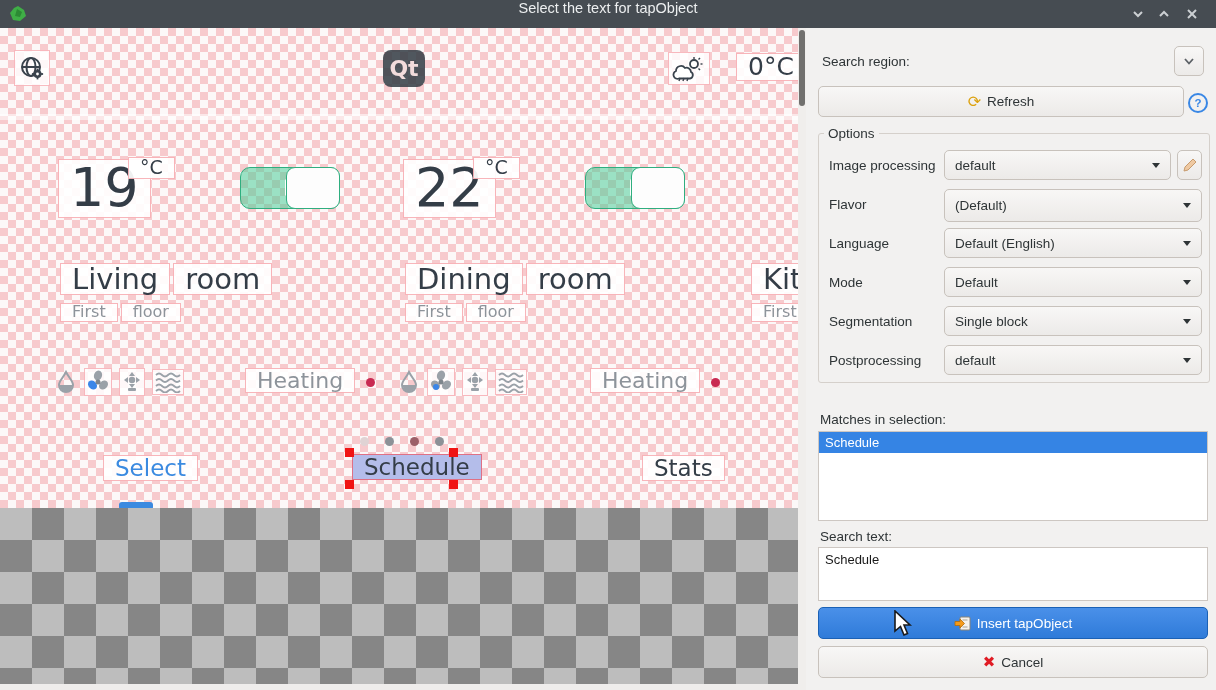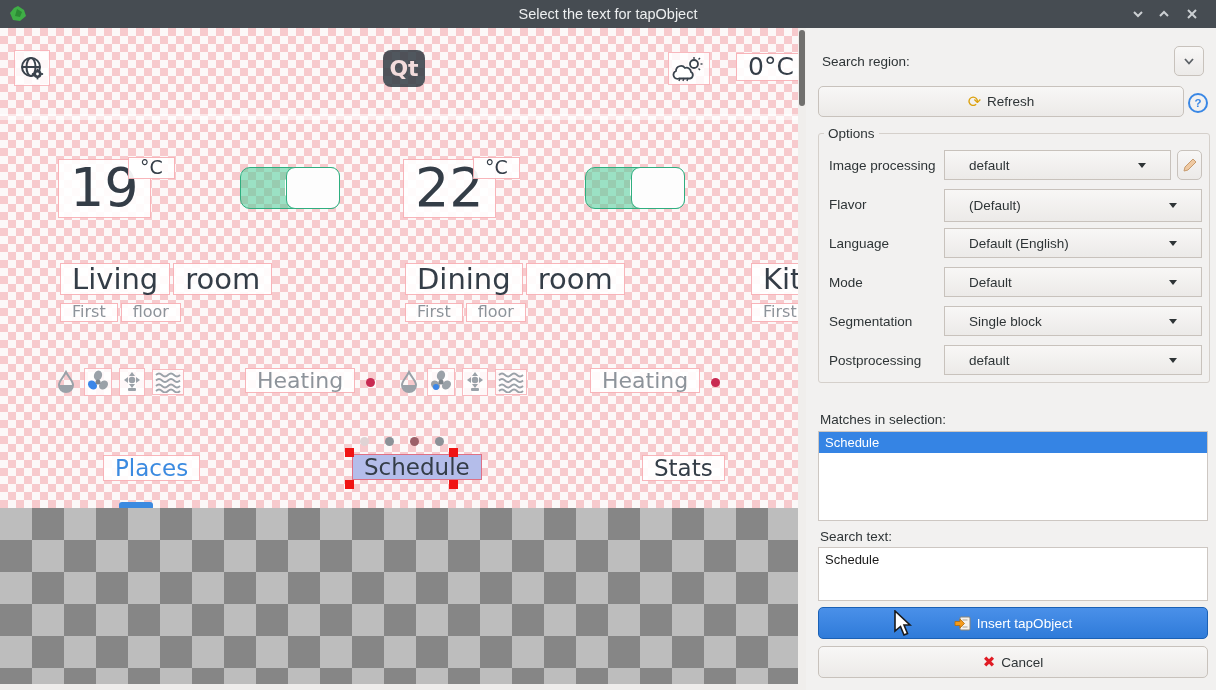--- a/index.html
+++ b/index.html
@@ -2,21 +2,21 @@
 <html><head>
 <meta charset="utf-8">
 <style>
   html,body{margin:0;padding:0}
   body{width:1216px;height:690px;overflow:hidden;position:relative;
        font-family:"Liberation Sans",sans-serif;background:#f2f1f0;color:#2e3436}
   .abs{position:absolute}
 
   
   #titlebar{left:0;top:0;width:1216px;height:28px;background:#464c52;
-            display:flex;align-items:center;justify-content:center}
+            display:flex;justify-content:center}
   #titlebar .title{color:#edeff0;font-size:14.5px}
   .tb-ctrl{position:absolute;top:0;width:24px;height:28px;display:flex;align-items:center;justify-content:center;cursor:default}
   .tb-ctrl svg{stroke:#ccd0d3;stroke-width:2;fill:none}
   #app-icon{position:absolute;left:8px;top:4px;width:20px;height:20px}
 
   
   #preview{left:0;top:28px;width:798px;height:662px;overflow:hidden;background:#14532d}
   .checker-pink{background-color:#fcf8f8;background-image:
     linear-gradient(45deg,#f7cacd 25%,transparent 25%,transparent 75%,#f7cacd 75%),
     linear-gradient(45deg,#f7cacd 25%,transparent 25%,transparent 75%,#f7cacd 75%);
@@ -44,21 +44,21 @@
 
   
   #panel{left:806px;top:28px;width:410px;height:662px;background:#f2f1f0;font-size:13.5px}
   .lbl{position:absolute;color:#2e3436}
   .entry{position:absolute;background:#faf9f8;border:1px solid #cdc7c2;border-radius:4px;
          display:flex;align-items:center;padding:0 7px;box-sizing:border-box}
   .btn{position:absolute;background:linear-gradient(#f8f7f6,#eceae8);border:1px solid #c8c2bc;
        border-radius:5px;display:flex;align-items:center;justify-content:center;
        box-sizing:border-box;color:#2e3436;cursor:default}
   .combo{position:absolute;background:linear-gradient(#f8f7f6,#eceae8);border:1px solid #c8c2bc;
-       border-radius:0;display:flex;align-items:center;padding:0 24px;box-sizing:border-box}
+       border-radius:5px;display:flex;align-items:center;padding:0 10px;box-sizing:border-box}
   .combo .carrow{margin-left:auto;width:0;height:0;border-left:4.5px solid transparent;
        border-right:4.5px solid transparent;border-top:5.5px solid #2e3436}
   .group{position:absolute;border:1px solid #d5d0cb;border-radius:3px}
   .group-label{position:absolute;background:#f2f1f0;padding:0 4px;color:#2e3436}
   .listbox{position:absolute;background:#fff;border:1px solid #cdc7c2;box-sizing:border-box}
   .listbox .row-sel{background:#3584e4;color:#fff;padding:3px 6px;font-size:13px}
   .txtarea{position:absolute;background:#fff;border:1px solid #cdc7c2;box-sizing:border-box;
        padding:4px 6px;font-size:13px;color:#1a1a1a}
   .btn-blue{background:linear-gradient(#4a90e9,#2f7bd9);border:1px solid #1b61b5;color:#fff}
   .help-circle{position:absolute;width:16px;height:16px;border:2px solid #3987e5;border-radius:50%;
@@ -227,21 +227,21 @@
   </div>
   <span class="abs pv-text" style="left:590px;top:340px;font-size:22px"><span class="wbox-wrap"><span class="wbox muted">Heating</span></span><span class="red-dot"></span></span>
 
   <span class="abs pv-text wbox-wrap" style="left:751px;top:234px;font-size:29px"><span class="wbox">Kitc</span></span>
   <span class="abs pv-text wbox-wrap muted" style="left:751px;top:274px;font-size:16px"><span class="wbox">First</span><span class="wbox">flo</span></span>
 
   <div class="abs" style="left:360px;top:404px">
     <span class="dot" style="background:#e0d3d4"></span><span class="dot" style="background:#8c9197"></span><span class="dot" style="background:#9c5f68"></span><span class="dot" style="background:#8c9197"></span>
   </div>
 
-  <span class="abs pv-text wbox-wrap" style="left:103px;top:427px;font-size:23px;color:#3b8ae0"><span class="wbox">Places</span></span>
+  <span class="abs pv-text wbox-wrap" style="left:103px;top:427px;font-size:23px;color:#3b8ae0"><span class="wbox">Select</span></span>
   <span class="abs pv-text wbox-wrap sel-word" style="left:352px;top:426px;font-size:23px"><span class="wbox">Schedule</span></span>
   <span class="abs pv-text wbox-wrap" style="left:642px;top:427px;font-size:23px"><span class="wbox">Stats</span></span>
 
   <span class="handle" style="left:345px;top:420px"></span>
   <span class="handle" style="left:449px;top:420px"></span>
   <span class="handle" style="left:345px;top:452px"></span>
   <span class="handle" style="left:449px;top:452px"></span>
 
   <div class="abs" style="left:119px;top:474px;width:34px;height:8px;background:#3b8ae0;border-radius:3px"></div>
 

